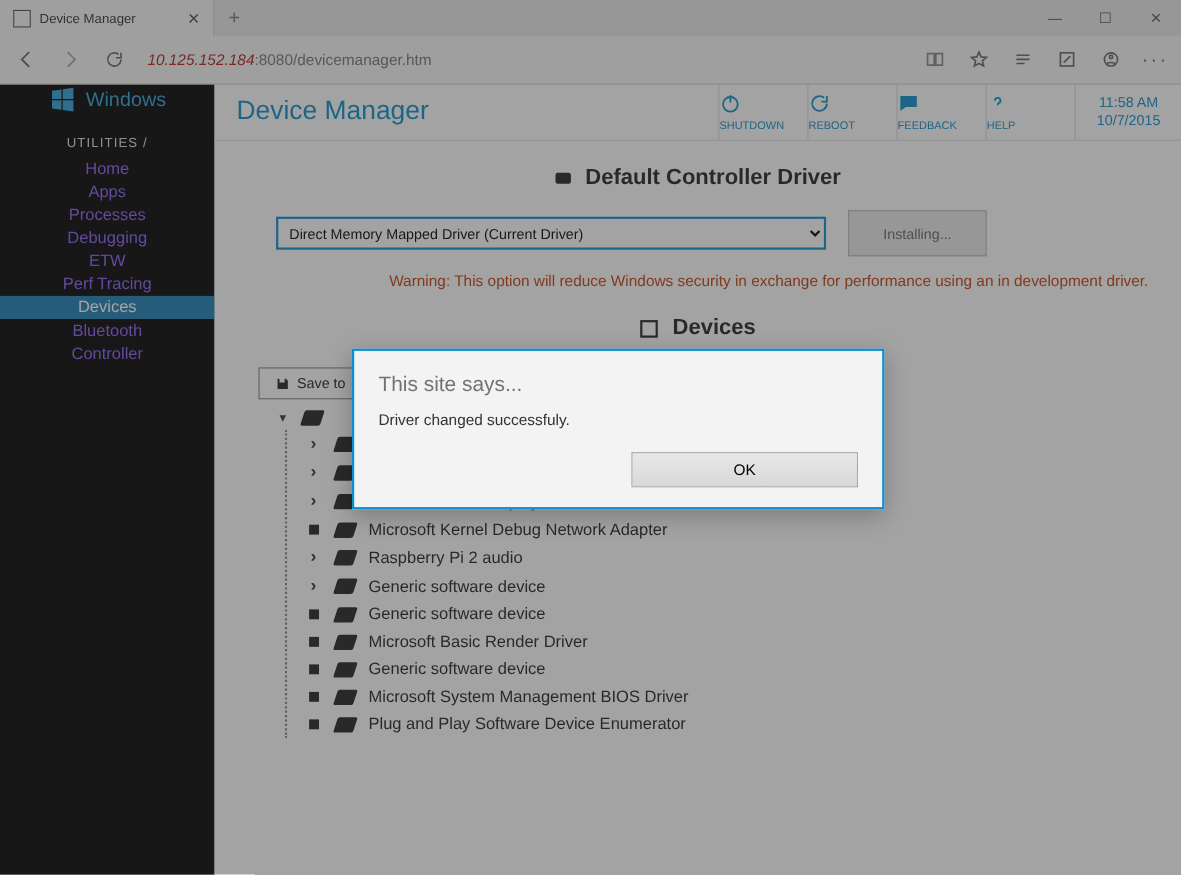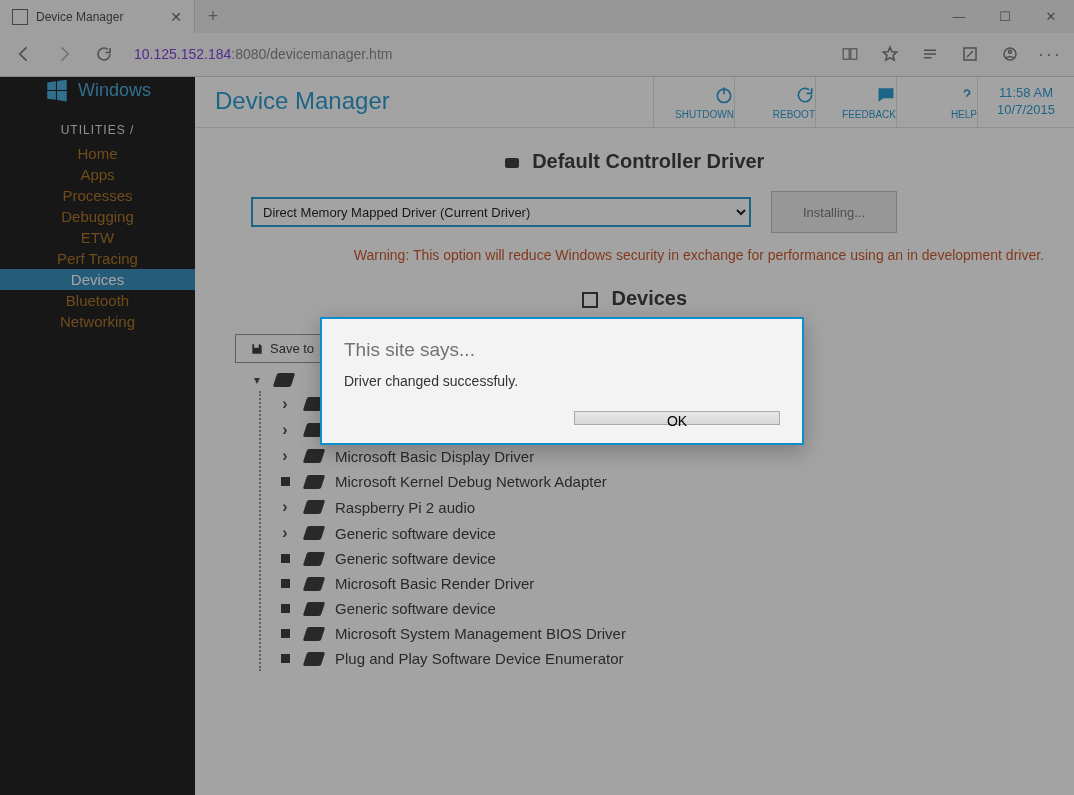--- a/index.html
+++ b/index.html
@@ -10,36 +10,36 @@
   .tabstrip{height:33px;display:flex;align-items:stretch;background:#e9e9e9;}
   .tab{display:flex;align-items:center;gap:8px;padding:0 12px;background:#f7f7f7;border-right:1px solid #d0d0d0;min-width:170px;font-size:12px;color:#333;}
   .tab .ico{width:14px;height:14px;border:1px solid #555;}
   .tab .x{margin-left:auto;font-size:14px;color:#555;}
   .newtab{width:36px;display:flex;align-items:center;justify-content:center;color:#777;font-size:18px;}
   .wincontrols{margin-left:auto;display:flex;}
   .wincontrols div{width:46px;display:flex;align-items:center;justify-content:center;color:#555;font-size:13px;}
   .toolbar{height:42px;display:flex;align-items:center;gap:4px;padding:0 6px;}
   .tb-btn{width:36px;height:36px;display:flex;align-items:center;justify-content:center;color:#666;}
   .addr{flex:1;margin:0 8px;color:#777;font-size:14px;}
-  .addr .host{color:#6d28d9;}
+  .addr .host{color:#b91c1c;font-style:italic;}
 
   
   .page{display:flex;height:calc(795px - 76px);}
   .sidebar{width:195px;background:#000;color:#bbb;display:flex;flex-direction:column;align-items:center;}
   .winlogo{display:flex;align-items:center;gap:8px;color:#2ea0d8;font-size:18px;font-weight:400;margin-bottom:20px;}
   .winlogo svg{width:26px;height:26px;}
   .sb-head{font-size:12px;letter-spacing:1px;color:#ddd;margin-bottom:6px;}
-  .sb-item{width:100%;text-align:center;padding:2px 0;color:#a16207;font-size:15px;cursor:pointer;}
+  .sb-item{width:100%;text-align:center;padding:2px 0;color:#8b5cf6;font-size:15px;cursor:pointer;}
   .sb-item.active{background:#1b7fb2;color:#fff;}
 
   .main{flex:1;background:#fff;display:flex;flex-direction:column;}
   .header{height:50px;display:flex;justify-content:space-between;align-items:stretch;border-bottom:1px solid #ddd;}
   .header h1{font-size:24px;font-weight:400;color:#0b8ecb;margin:0;padding:10px 20px;}
   .header .actions{display:flex;}
-  .act{width:80px;display:flex;flex-direction:column;align-items:flex-end;justify-content:center;border-left:1px solid #ddd;color:#0b8ecb;font-size:10px;gap:2px;cursor:pointer;}
+  .act{width:80px;display:flex;flex-direction:column;align-items:flex-start;justify-content:center;border-left:1px solid #ddd;color:#0b8ecb;font-size:10px;gap:2px;cursor:pointer;}
   .act svg{width:20px;height:20px;}
   .clock{width:96px;display:flex;flex-direction:column;align-items:center;justify-content:center;border-left:1px solid #ddd;color:#0b8ecb;font-size:13px;line-height:1.3;}
 
   .content{padding:22px 30px;overflow:auto;flex:1;}
   h2.section{font-size:20px;font-weight:600;margin:0 0 18px 0;color:#222;text-align:center;}
   h2.section .bullet{display:inline-block;width:14px;height:10px;background:#222;border-radius:2px;margin-right:8px;vertical-align:middle;}
   h2.section .openbox{display:inline-block;width:12px;height:12px;border:2px solid #222;margin-right:8px;vertical-align:middle;}
 
   .driver-row{display:flex;align-items:center;gap:20px;margin-left:26px;margin-bottom:14px;}
   select.driver{width:500px;height:30px;border:2px solid #0b8ecb;padding:0 6px;font-size:13px;background:#fff;}
@@ -55,21 +55,21 @@
   .tag{display:inline-block;width:18px;height:14px;background:#222;transform:skewX(-18deg);border-radius:2px;}
   .tree-children{list-style:none;margin:0 0 0 10px;padding:0;border-left:2px dotted #888;}
   .tree-children li{display:flex;align-items:center;gap:12px;padding:4px 0 4px 16px;font-size:15px;}
   .leaf-dot{width:9px;height:9px;background:#222;display:inline-block;}
 
   
   .dim{position:absolute;left:0;top:0;right:0;bottom:0;background:rgba(50,50,50,0.45);}
   .dialog{position:absolute;left:320px;top:317px;width:436px;background:#f3f3f3;border:2px solid #0b8ecb;box-shadow:0 6px 20px rgba(0,0,0,.25);padding:20px 22px 18px;}
   .dialog h3{margin:0 0 12px 0;font-size:19px;font-weight:400;color:#737373;}
   .dialog p{margin:0 0 22px 0;font-size:14px;color:#333;}
-  .dialog .ok{display:block;margin-left:auto;width:206px;height:14px;background:linear-gradient(#e8e8e8,#d8d8d8);border:1px solid #aaa;font-size:14px;cursor:pointer;}
+  .dialog .ok{display:block;margin-left:auto;width:206px;height:32px;background:linear-gradient(#e8e8e8,#d8d8d8);border:1px solid #aaa;font-size:14px;cursor:pointer;}
 </style>
 </head>
 <body>
 
 <div class="chrome">
   <div class="tabstrip">
     <div class="tab">
       <span class="ico"></span>
       <span>Device Manager</span>
       <span class="x">✕</span>
@@ -144,21 +144,21 @@
     <div class="sb-head">UTILITIES /</div>
     <div id="sidebar-items" style="width:100%;">
         <div class="sb-item">Home</div>
         <div class="sb-item">Apps</div>
         <div class="sb-item">Processes</div>
         <div class="sb-item">Debugging</div>
         <div class="sb-item">ETW</div>
         <div class="sb-item">Perf Tracing</div>
         <div class="sb-item active">Devices</div>
         <div class="sb-item">Bluetooth</div>
-        <div class="sb-item">Networking</div>
+        <div class="sb-item">Controller</div>
       </div>
   </div>
 
   <div class="main">
     <div class="header">
       <h1>Device Manager</h1>
       <div class="actions">
         <div class="act">
             <span><svg viewBox="0 0 24 24" fill="none" stroke="#0b8ecb" stroke-width="2">
                 <circle cx="12" cy="13" r="8"></circle>

